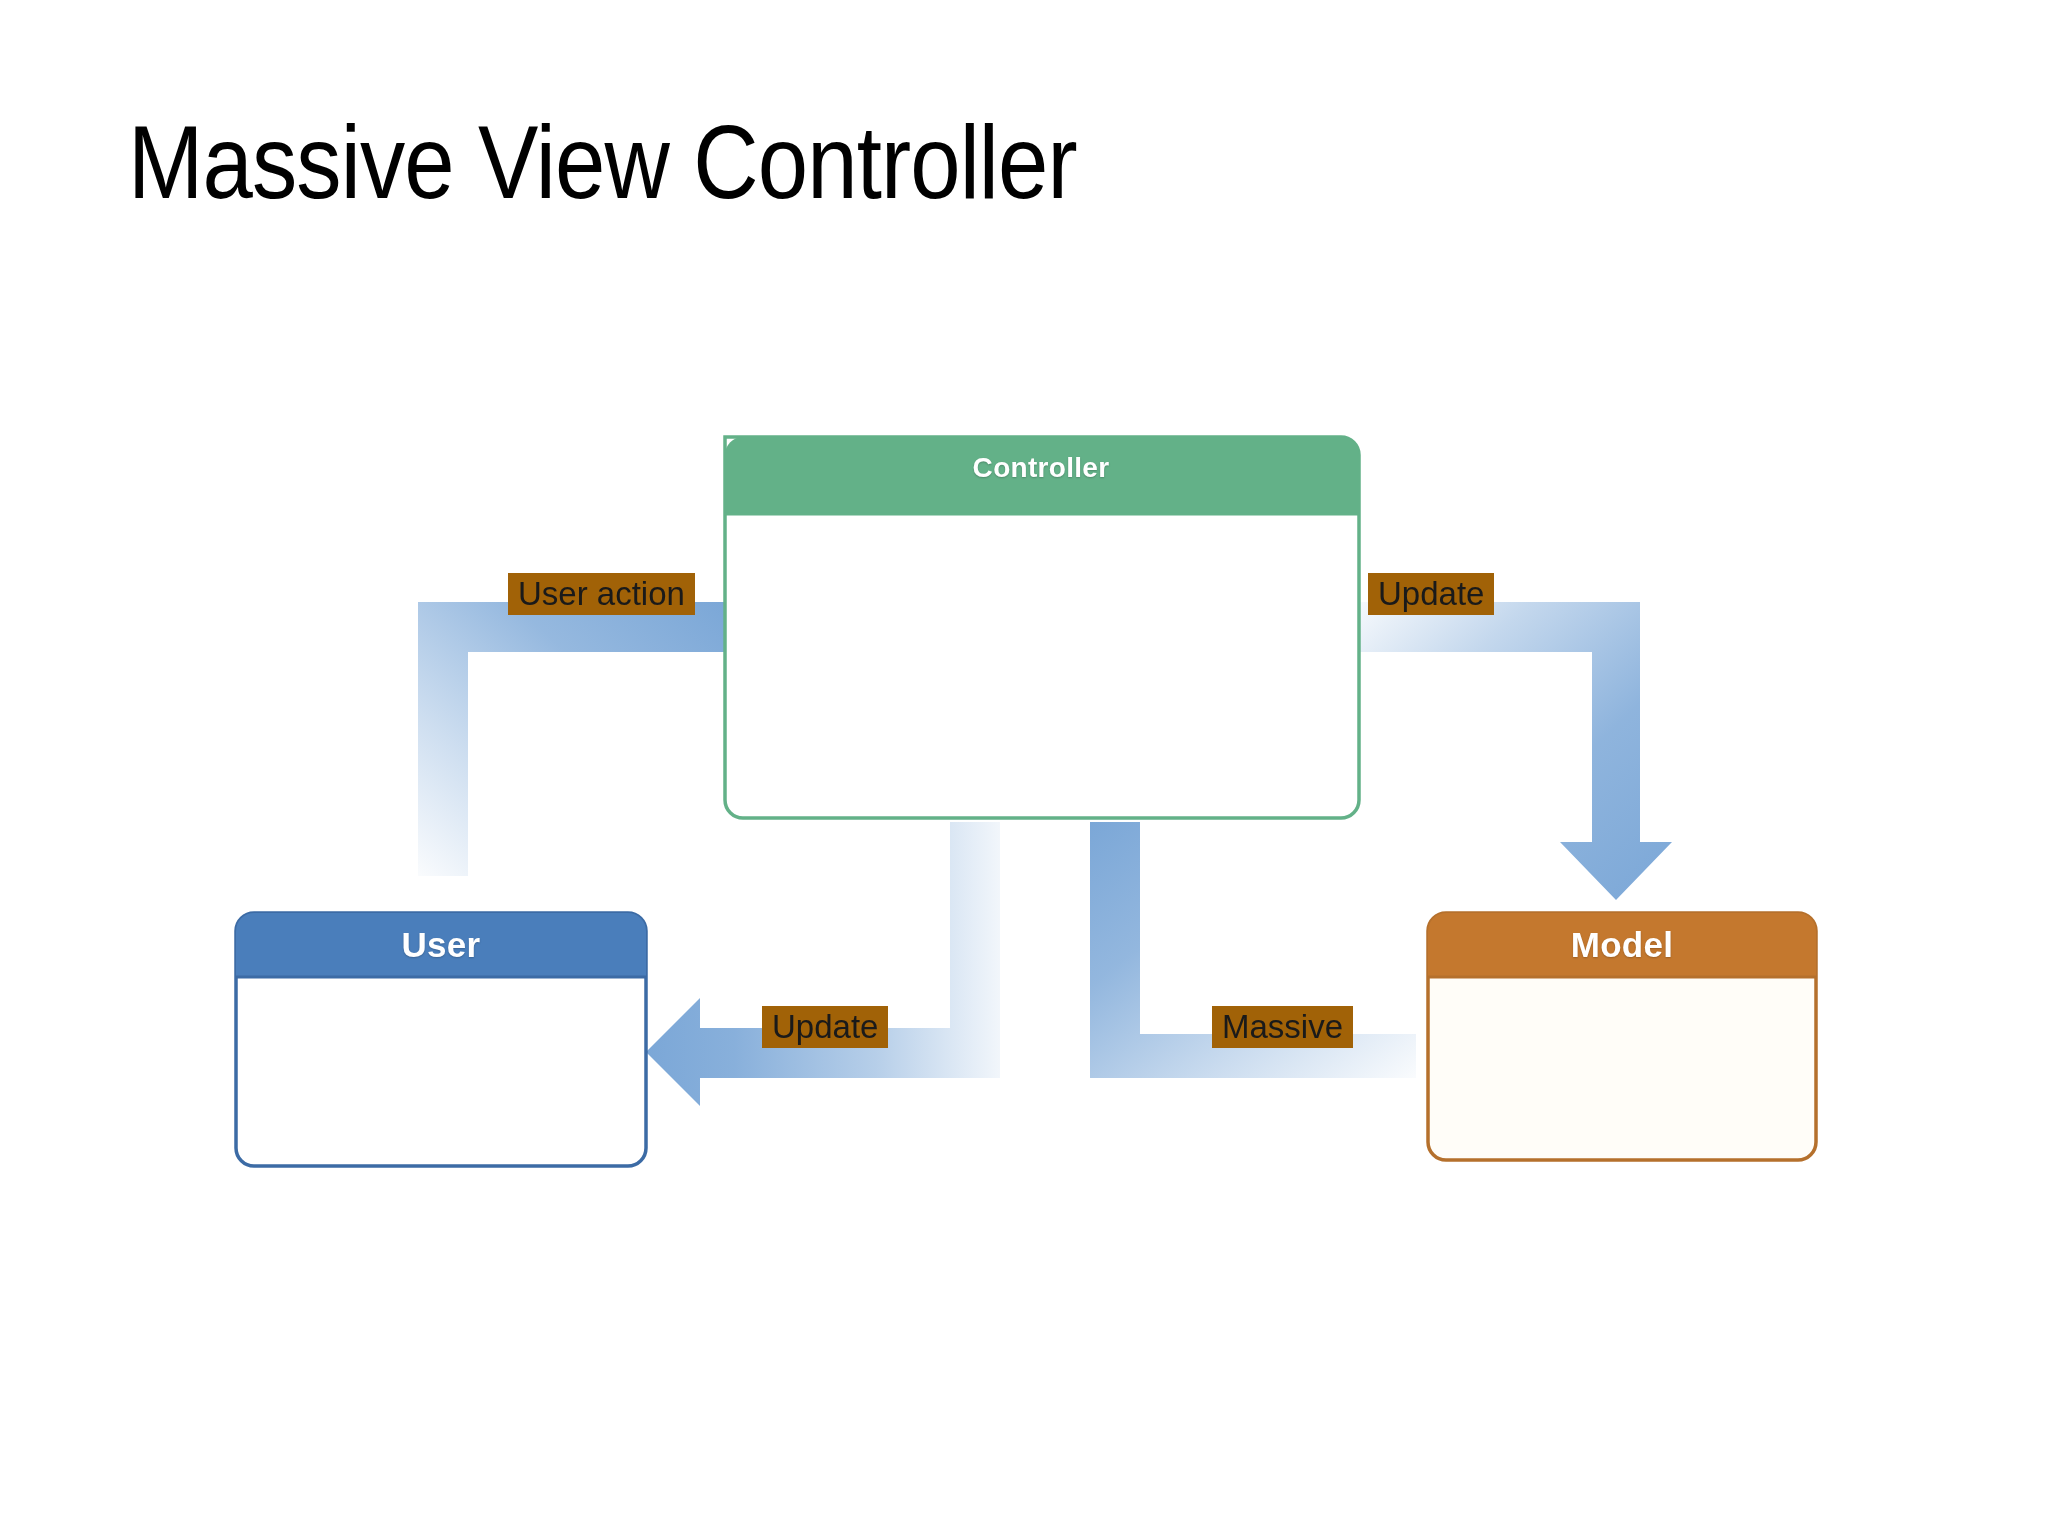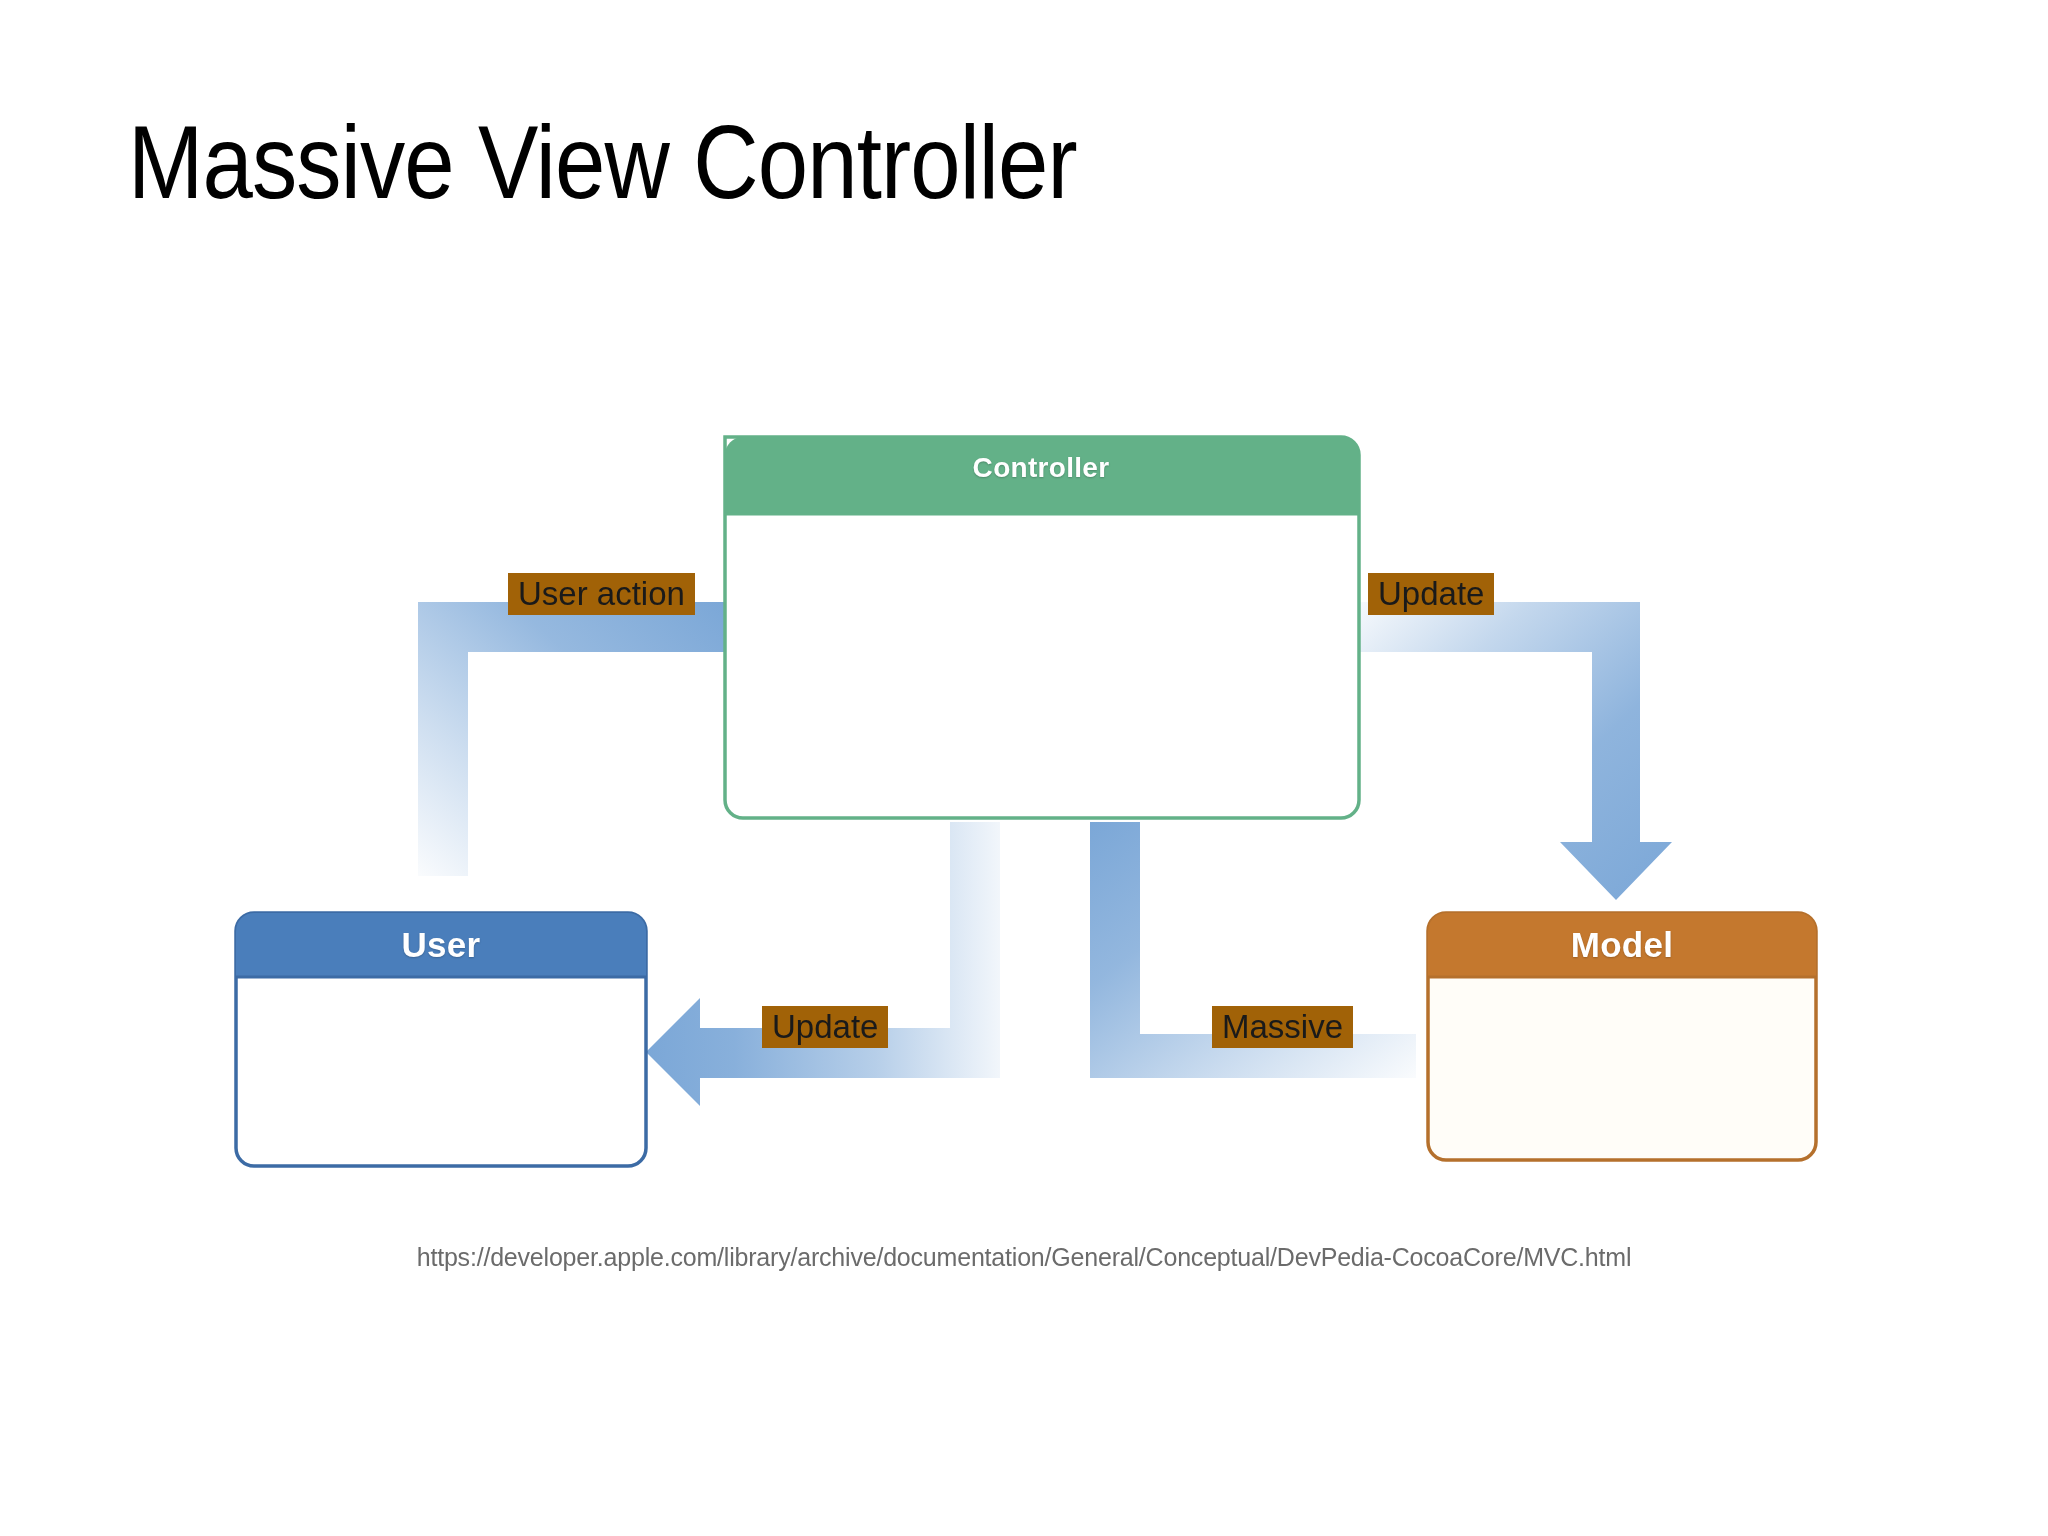--- a/index.html
+++ b/index.html
@@ -266,15 +266,14 @@
     <div class="box-title" id="controller-title">Controller</div>
     <div class="box-title" id="view-title">User</div>
     <div class="box-title" id="model-title">Model</div>
 
     <div class="edge-label" id="label-user-action">User action</div>
     <div class="edge-label" id="label-update-right">Update</div>
     <div class="edge-label" id="label-notify">Massive</div>
     <div class="edge-label" id="label-update-view">Update</div>
   </div>
 
-  <div id="source-caption">https://developer.apple.com/library/archive/documentation/General/Conceptual/DevPedia-CocoaCore/MVC.html</div>
 
 </div>
 
 </body></html>

